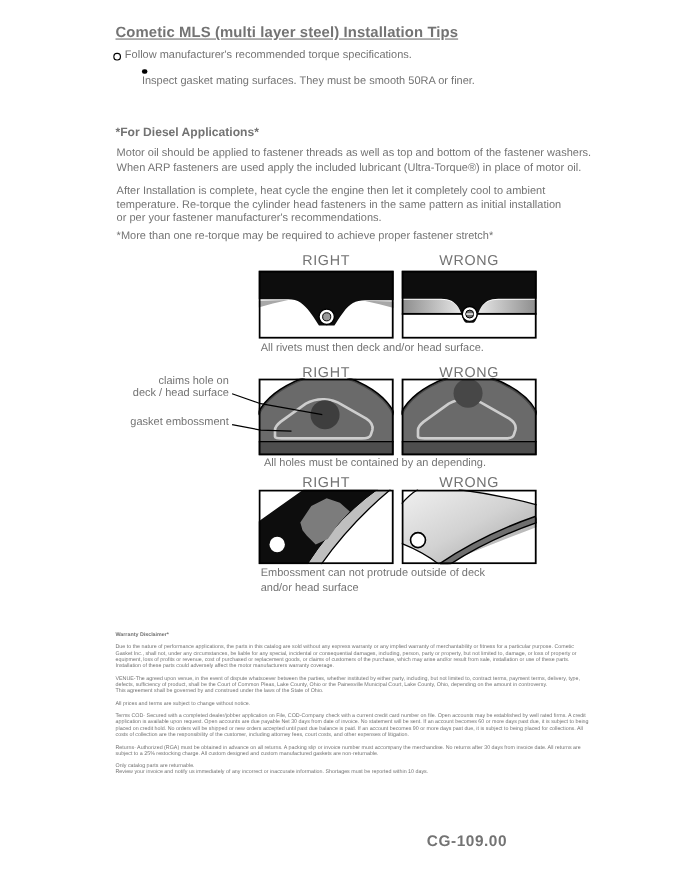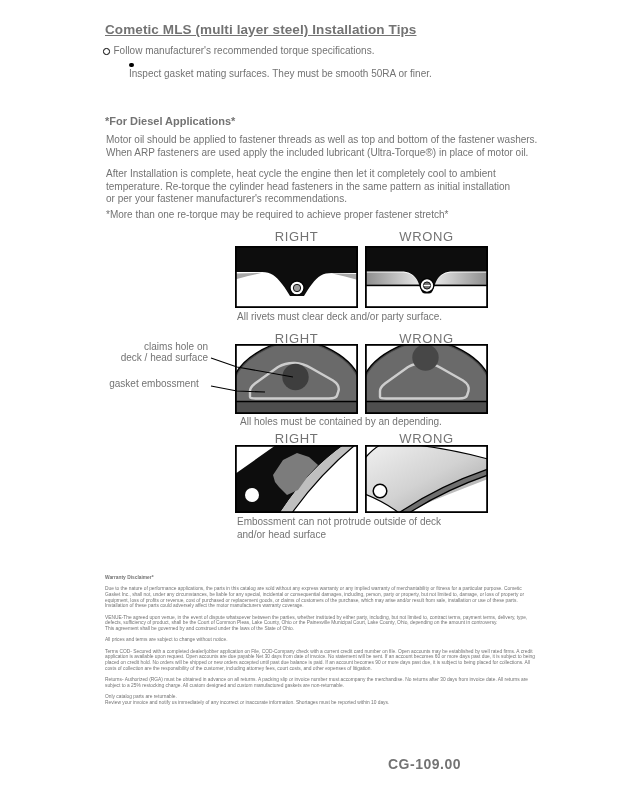--- a/index.html
+++ b/index.html
@@ -105,30 +105,30 @@
       <path d="M123,26.5 H88 C80,26.5 76,29 73,33 L68.5,38.5 H123 Z" fill="url(#gR)"></path>
       <path d="M0,0 H123 V25.5 H88 C80,25.5 76,28 72.5,33 C70.5,36 69,41 68,44 C67,46.5 66,47.5 64,47.5 L60,47.5 C58,47.5 57,46.5 56,44 C55,41 53.5,36 51.5,33 C48,28 44,25.5 36,25.5 H0 Z" fill="#0d0d0d"></path>
       <rect x="0" y="38.5" width="123" height="1.7" fill="#000"></rect>
       <circle cx="62" cy="39.5" r="6.8" fill="#ffffff" stroke="#000" stroke-width="1.3"></circle>
       <circle cx="62" cy="39.5" r="3.6" fill="#6f6f6f" stroke="#000" stroke-width="0.9"></circle>
       <rect x="58.7" y="38.9" width="6.6" height="1.2" fill="#ffffff"></rect>
       <rect x="0.9" y="0.9" width="121.2" height="60.2" fill="none" stroke="#000" stroke-width="1.8"></rect>
     </svg>
   </div>
 
-  <div class="abs caption" style="left:237px; top:311px;">All rivets must clear deck and/or party surface.</div>
+  <div class="abs caption" style="left:237px; top:311px;">All rivets must then deck and/or head surface.</div>
 
   <div class="abs dlabel" style="left:235px; top:331px;">RIGHT</div>
   <div class="abs dlabel" style="left:365px; top:331px;">WRONG</div>
 
   <div class="abs ann" style="top:341px;">
     <div>claims hole on</div>
     <div>deck / head surface</div>
   </div>
-  <div class="abs ann" style="top:378px;text-align:center;">gasket embossment</div>
+  <div class="abs ann" style="top:378px;">gasket embossment</div>
 
   <div class="abs panel" style="left:235px; top:344px;">
     <svg width="123" height="70" viewBox="0 0 123 70">
       <rect x="0" y="0" width="123" height="70" fill="#6a6a6a"></rect>
       <path d="M-1,33 Q8,12 42,-1" stroke="#474747" stroke-width="4" fill="none"></path>
       <path d="M124,33 Q115,12 81,-1" stroke="#474747" stroke-width="4" fill="none"></path>
       <path d="M-1,-1 L42,-1 Q8,12 -1,33 Z" fill="#ffffff" stroke="#000" stroke-width="1.4"></path>
       <path d="M124,-1 L81,-1 Q115,12 124,33 Z" fill="#ffffff" stroke="#000" stroke-width="1.4"></path>
       <rect x="0" y="57.5" width="123" height="12.5" fill="#4e4e4e"></rect>
       <path d="M0,57.5 H123" stroke="#000" stroke-width="1.3"></path>

